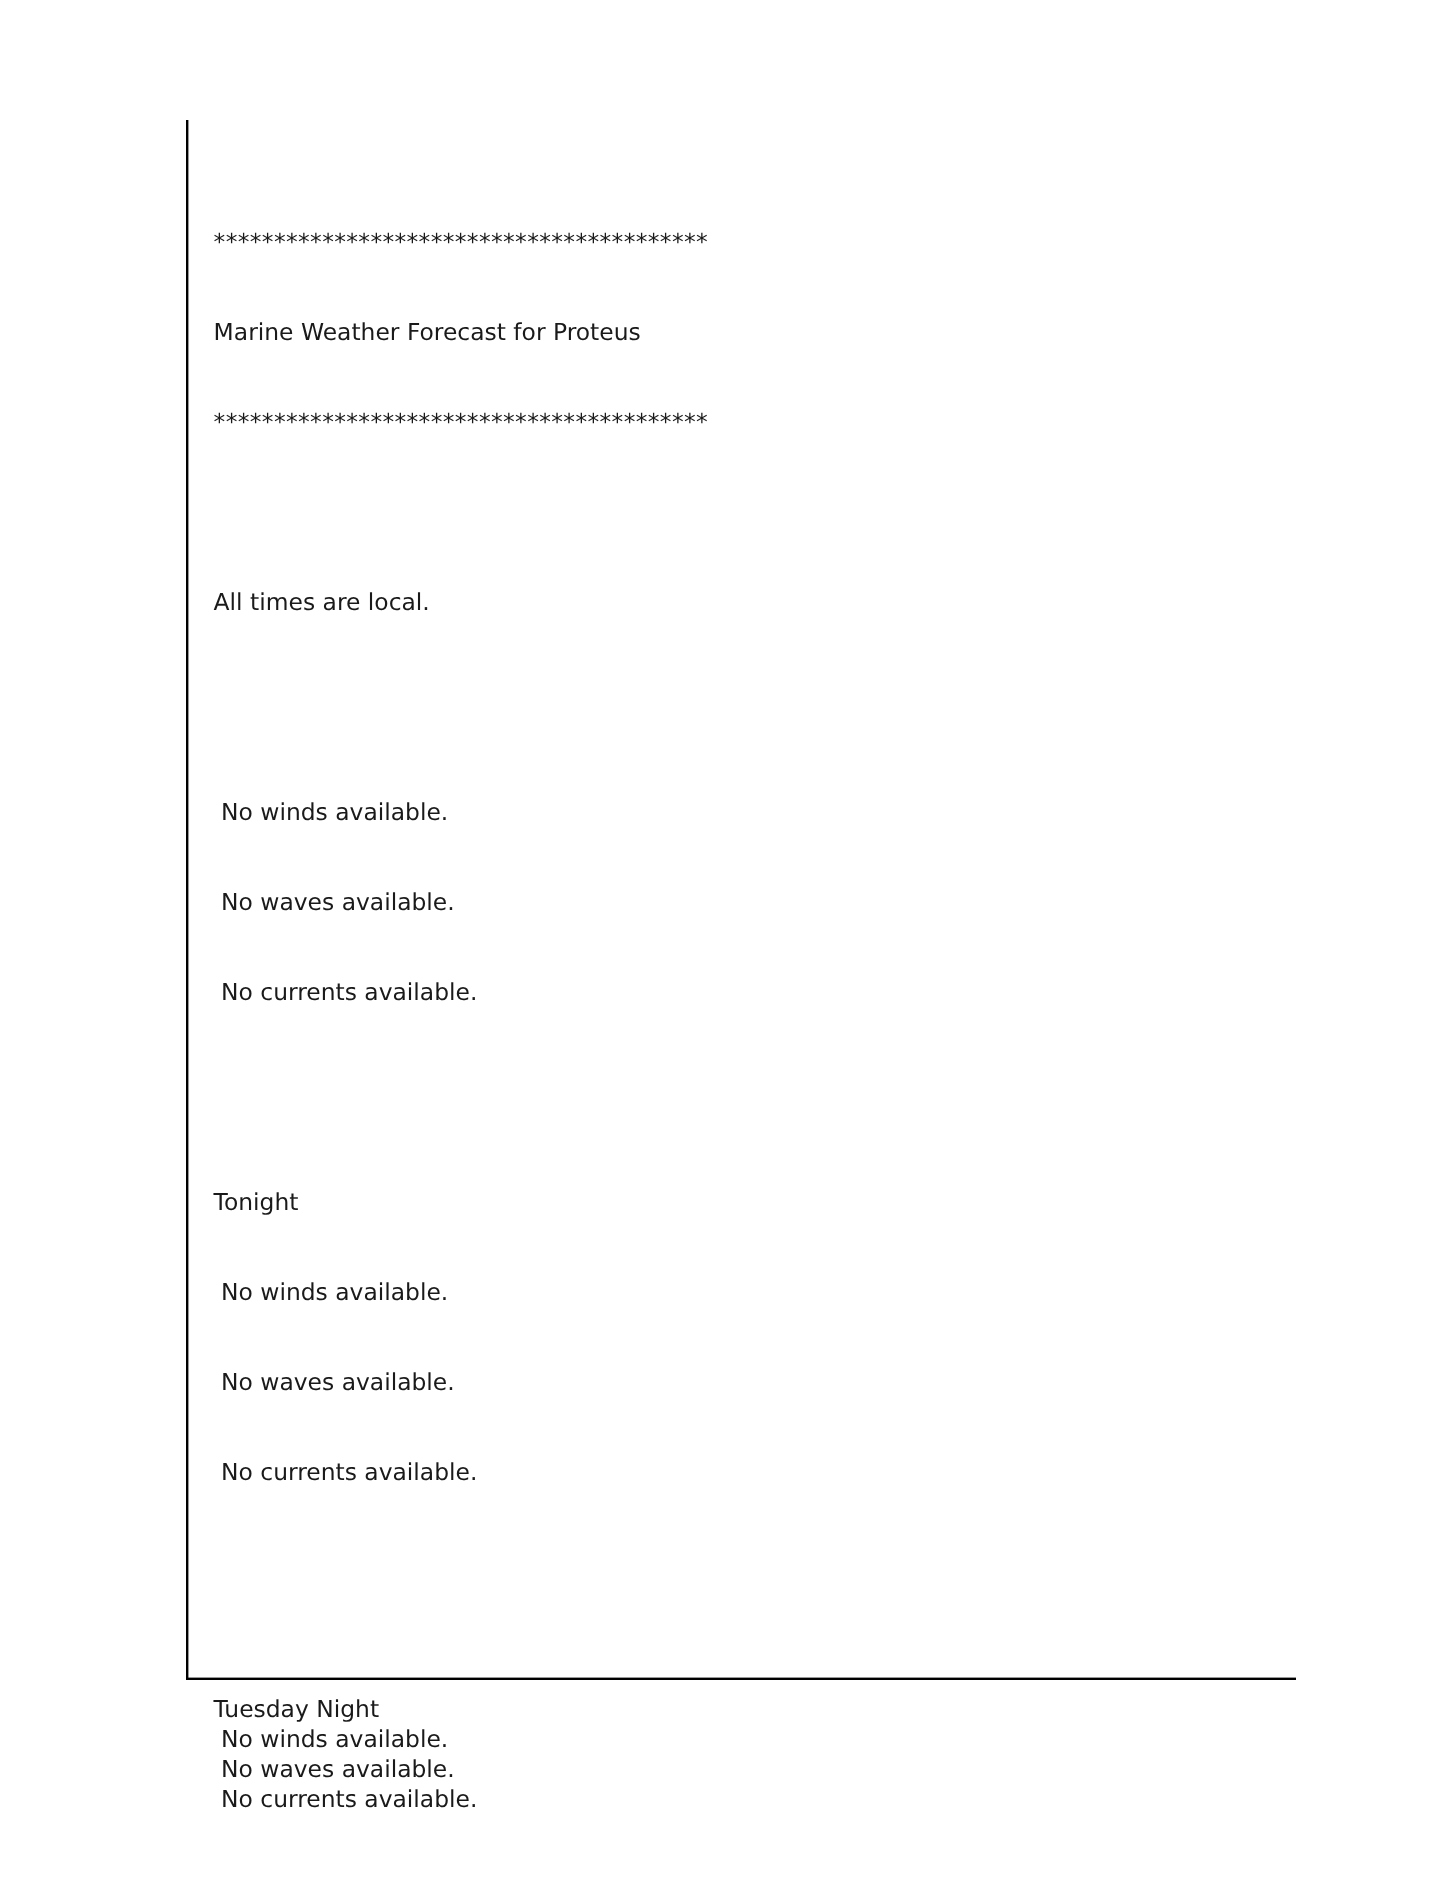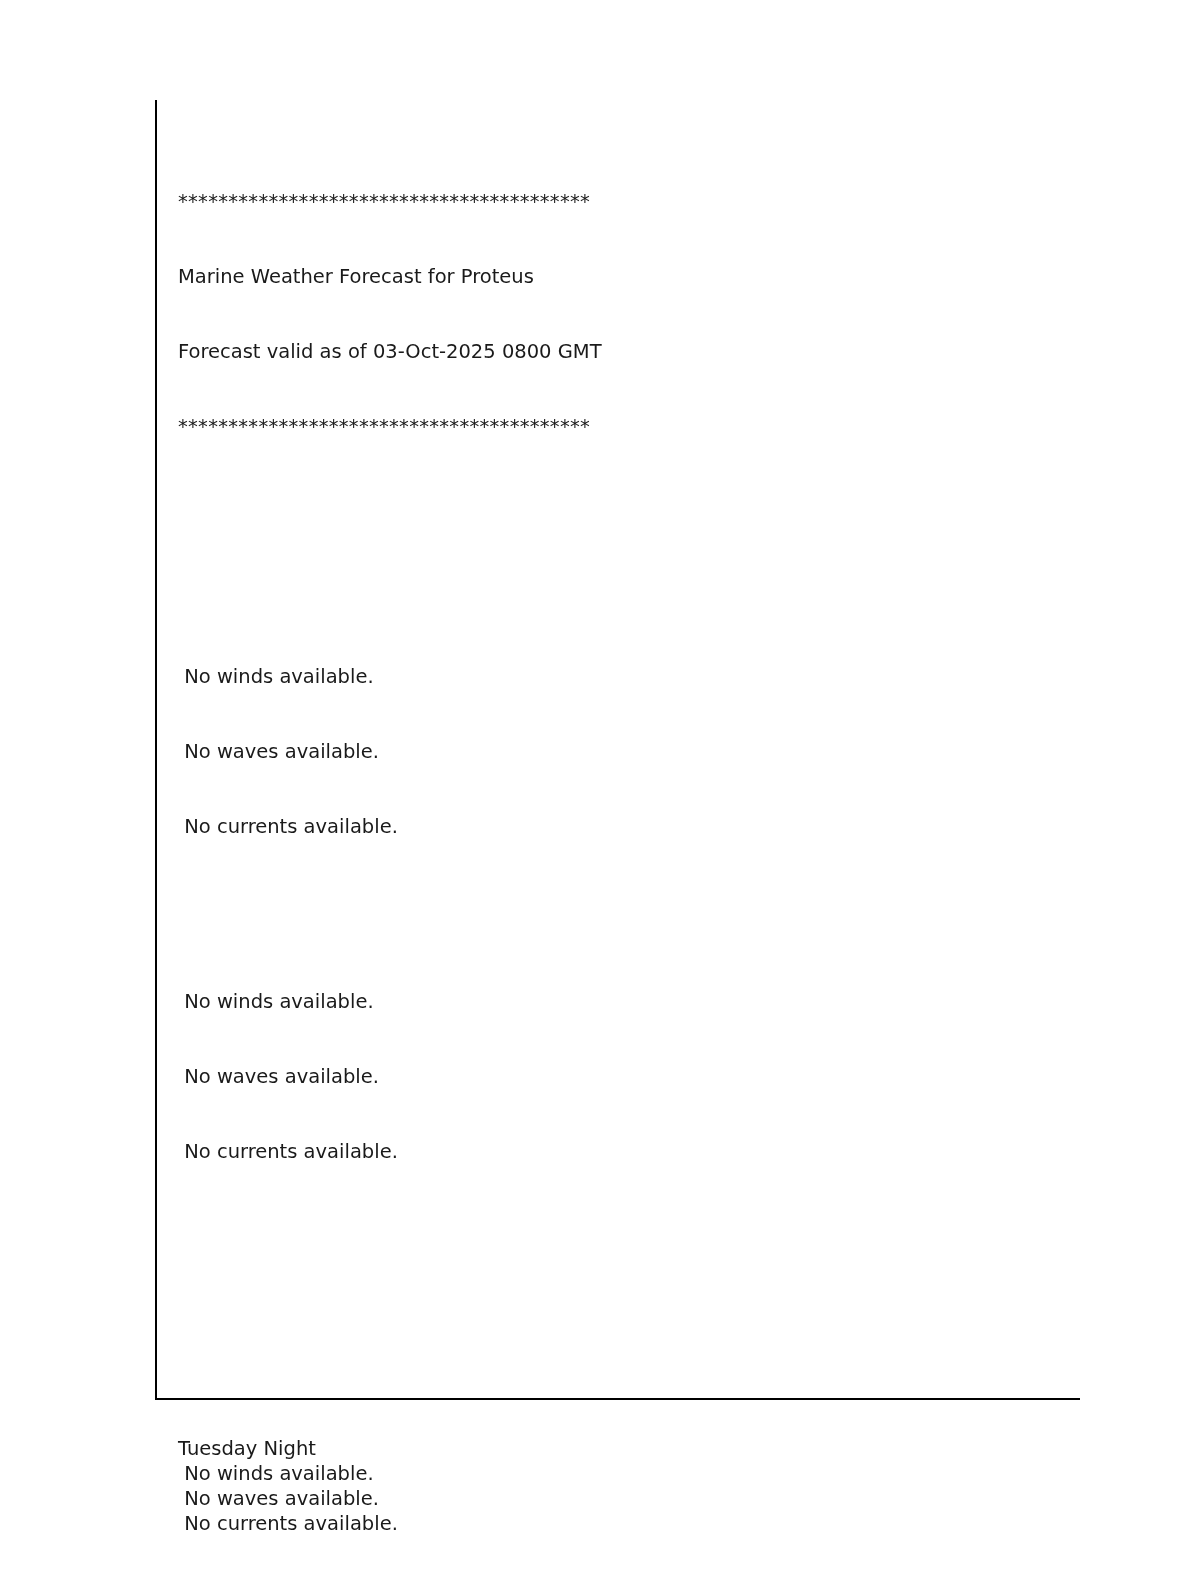--- a/index.html
+++ b/index.html
@@ -64,44 +64,44 @@
     white-space: pre;
   }
   .overflow-text {
     position: absolute;
     left: 178px;
     top: 1412px;
     width: 900px;
     font-size: 19.5px;
     line-height: 25px;
     color: #1a1a1a;
-    margin-top: 24px;
   }
 </style>
 </head>
 <body>
 
 <div class="page">
 
   <div class="frame"></div>
 
   <div class="doc-text">
 
     <span class="line rule-line">*****************************************</span>
     <span class="line">Marine Weather Forecast for Proteus</span>
-    <span class="line">Forecast valid as of 03-Oct-2025 0800 GMT</span>
     <span class="line rule-line">*****************************************</span>
     <span class="spacer"></span>
+    <span class="line">All times are local.</span>
     <span class="spacer"></span>
 
     <span class="period-detail"> No winds available.</span>
     <span class="period-detail"> No waves available.</span>
     <span class="period-detail"> No currents available.</span>
     <span class="spacer"></span>
 
+    <span class="period-name">Tonight</span>
     <span class="period-detail"> No winds available.</span>
     <span class="period-detail"> No waves available.</span>
     <span class="period-detail"> No currents available.</span>
     <span class="spacer"></span>
 
     
     
     
     
 

